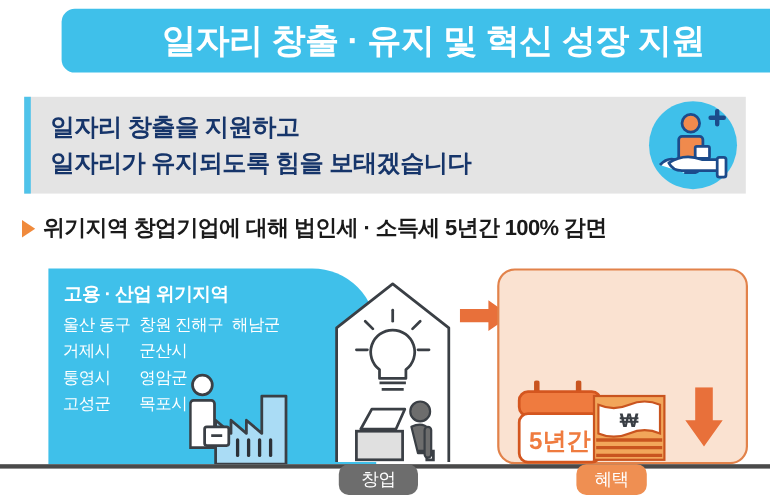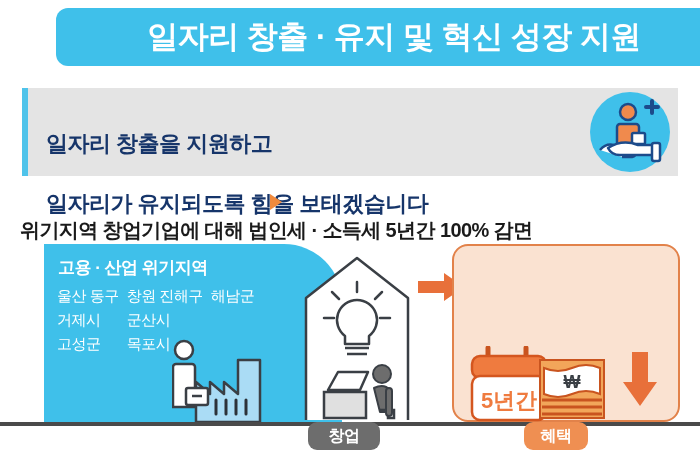--- a/index.html
+++ b/index.html
@@ -56,39 +56,38 @@
   .subtitle-lines {
     position: absolute;
     left: 24px;
     top: 12px;
     color: #16356a;
     font-size: 22px;
     font-weight: bold;
     line-height: 32px;
     letter-spacing: -0.5px;
   }
-  .subtitle-lines div { white-space: nowrap; margin-top: 28px; }
+  .subtitle-lines div { white-space: nowrap; }
 
   .hand-icon-wrap {
     position: absolute;
     right: 6px;
     top: 2px;
     width: 84px;
     height: 84px;
   }
 
   
   .bullet-row {
     position: absolute;
     left: 20px;
     top: 194px;
     display: flex;
     align-items: center;
     gap: 7px;
-    flex-direction: column;
   }
   .bullet-tri {
     width: 0;
     height: 0;
     border-left: 12px solid #f08a3c;
     border-top: 8px solid transparent;
     border-bottom: 8px solid transparent;
   }
   .bullet-text {
     color: #1a1a1a;
@@ -208,21 +207,21 @@
   .pill {
     position: absolute;
     top: 186px;
     height: 28px;
     border-radius: 9px;
     display: flex;
     align-items: center;
     justify-content: center;
     color: #ffffff;
     font-size: 16px;
-    font-weight: bold;
+    font-weight: normal;
     letter-spacing: -0.5px;
   }
   .pill-startup {
     left: 308px;
     width: 72px;
     background: #6d6d6d;
   }
   .pill-benefit {
     left: 524px;
     width: 64px;
@@ -266,25 +265,27 @@
 </div>
 
 <div class="diagram">
 
   <div class="region-panel">
     <div class="region-heading">고용 · 산업 위기지역</div>
     <div class="region-cols">
       <div class="region-col">
         <span class="region-item">울산 동구</span>
         <span class="region-item">거제시</span>
+        <span class="region-item">통영시</span>
         <span class="region-item">고성군</span>
       </div>
       <div class="region-col">
         <span class="region-item">창원 진해구</span>
         <span class="region-item">군산시</span>
+        <span class="region-item">영암군</span>
         <span class="region-item">목포시</span>
       </div>
       <div class="region-col">
         <span class="region-item">해남군</span>
       </div>
     </div>
 
     <div style="position:absolute; left:128px; top:82px; width:120px; height:96px;">
       <svg width="120" height="96" viewBox="0 0 120 96">
         <path d="M24 96 V56 l14 12 V56 l14 12 V56 l14 12 V34 h22 V96 z" fill="#aadcf5" stroke="#3a3f45" stroke-width="2.5" stroke-linejoin="round"></path>

